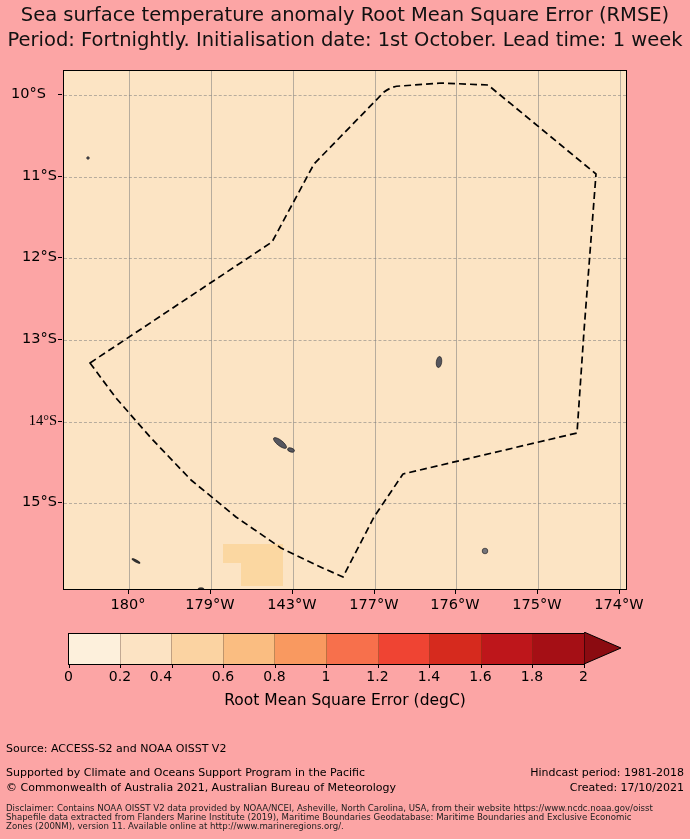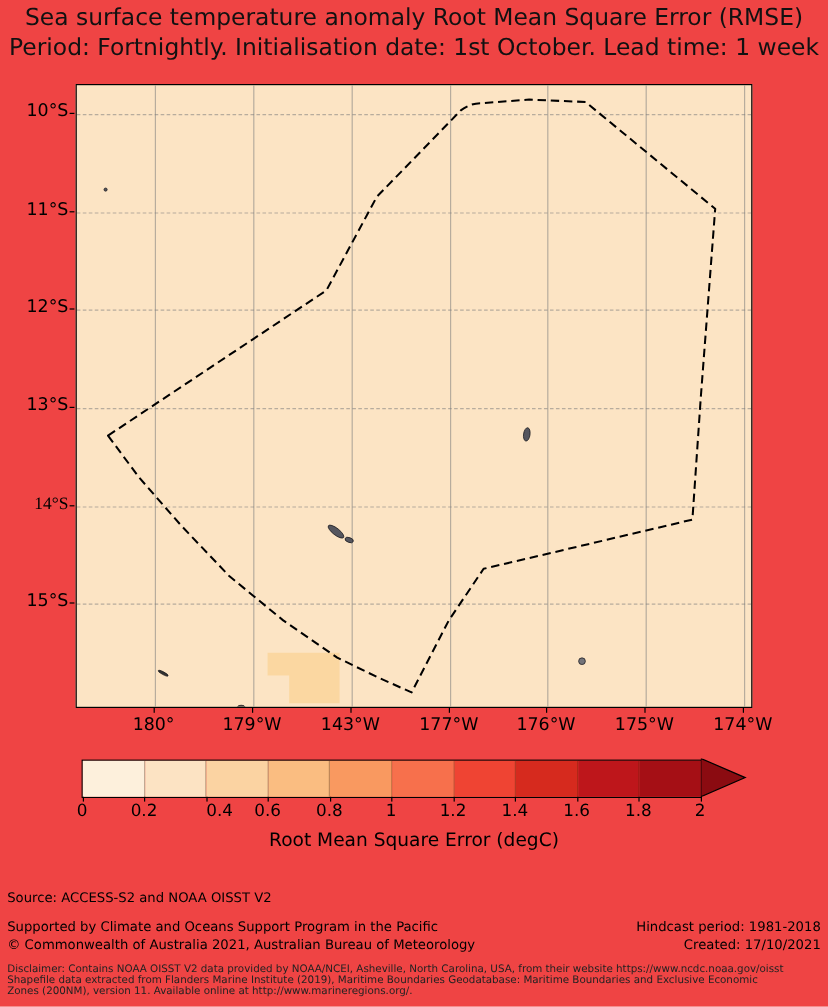--- a/index.html
+++ b/index.html
@@ -1,16 +1,16 @@
 <!DOCTYPE html>
 <html><head>
 <meta charset="utf-8">
 <style>
   html,body{margin:0;padding:0;background:#fff;}
-  .page{position:relative;width:690px;height:839px;overflow:hidden;background:#ef4444;
+  .page{position:relative;width:690px;height:839px;overflow:hidden;background:#fca5a5;
         font-family:"DejaVu Sans","Liberation Sans",sans-serif;color:#000;}
   .title-line{position:absolute;left:345px;transform:translateX(-50%);
               white-space:nowrap;font-size:19.5px;color:#111;}
   .map{position:absolute;left:63px;top:70px;width:564px;height:520px;
        box-sizing:border-box;border:1px solid #000;overflow:hidden;}
   .gridline-v{position:absolute;top:0;width:1px;height:100%;
               background:rgba(125,125,125,.55);}
   .gridline-h{position:absolute;left:0;height:0;width:100%;
               border-top:1px dashed rgba(125,125,125,.55);}
   .tick-x{position:absolute;width:1px;height:4px;background:#000;top:590px;}
@@ -87,21 +87,21 @@
       <span class="xlabel" style="left: 292px;">143°W</span>
       <div class="tick-x" style="left: 374px;"></div>
       <span class="xlabel" style="left: 374px;">177°W</span>
       <div class="tick-x" style="left: 455px;"></div>
       <span class="xlabel" style="left: 455px;">176°W</span>
       <div class="tick-x" style="left: 537px;"></div>
       <span class="xlabel" style="left: 537px;">175°W</span>
       <div class="tick-x" style="left: 619px;"></div>
       <span class="xlabel" style="left: 619px;">174°W</span>
       <div class="tick-y" style="top: 94px;"></div>
-      <span class="ylabel" style="top: 85px;">10°S</span>
+      <span class="ylabel" style="top: 85px; text-align: center;">10°S</span>
       <div class="tick-y" style="top: 176px;"></div>
       <span class="ylabel" style="top: 167px;">11°S</span>
       <div class="tick-y" style="top: 257px;"></div>
       <span class="ylabel" style="top: 248px;">12°S</span>
       <div class="tick-y" style="top: 339px;"></div>
       <span class="ylabel" style="top: 330px;">13°S</span>
       <div class="tick-y" style="top: 421px;"></div>
       <span class="ylabel" style="top: 412px; font-family: Liberation Serif, serif;">14°S</span>
       <div class="tick-y" style="top: 502px;"></div>
       <span class="ylabel" style="top: 493px;">15°S</span>
@@ -121,21 +121,21 @@
     </div>
   <svg class="cb-arrow" width="40" height="32">
     <polygon id="cb-arrow-poly" points="0,0 37,16 0,32" stroke="#000" stroke-width="1" fill="#8B0B11"></polygon>
   </svg>
   <div id="cblayer">
       <div class="cb-tick" style="left: 68.5px;"></div>
       <span class="cb-num" style="left: 68.5px;">0</span>
       <div class="cb-tick" style="left: 120px;"></div>
       <span class="cb-num" style="left: 120px;">0.2</span>
       <div class="cb-tick" style="left: 171.5px;"></div>
-      <span class="cb-num" style="left: 183px;">0.4</span>
+      <span class="cb-num" style="left: 161px;">0.4</span>
       <div class="cb-tick" style="left: 223px;"></div>
       <span class="cb-num" style="left: 223px;">0.6</span>
       <div class="cb-tick" style="left: 274.5px;"></div>
       <span class="cb-num" style="left: 274.5px;">0.8</span>
       <div class="cb-tick" style="left: 326px;"></div>
       <span class="cb-num" style="left: 326px;">1</span>
       <div class="cb-tick" style="left: 377.5px;"></div>
       <span class="cb-num" style="left: 377.5px;">1.2</span>
       <div class="cb-tick" style="left: 429px;"></div>
       <span class="cb-num" style="left: 429px;">1.4</span>

